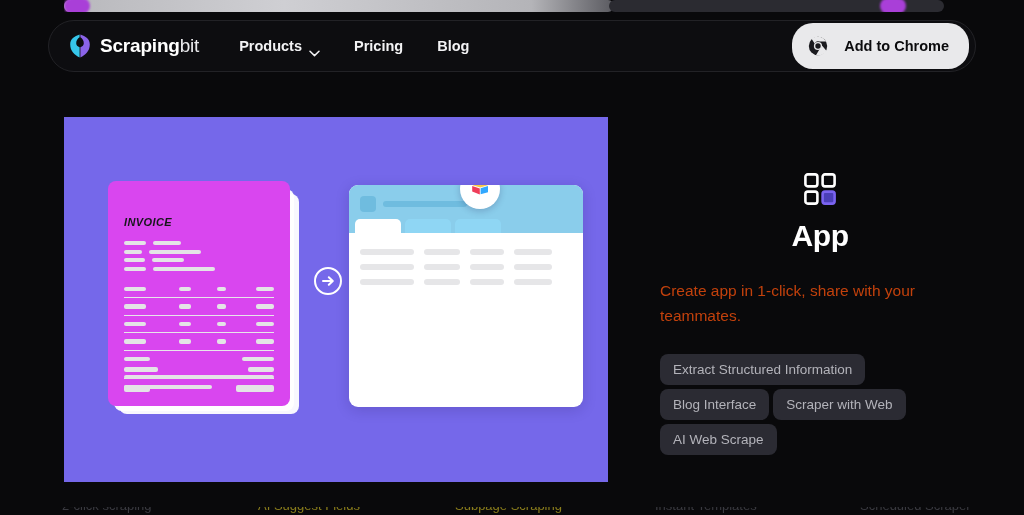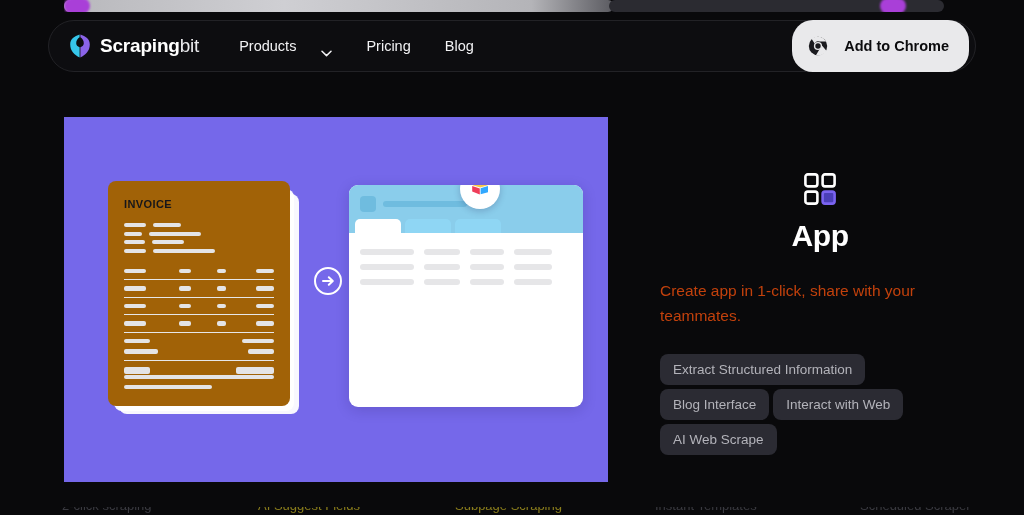--- a/index.html
+++ b/index.html
@@ -82,44 +82,45 @@
   .brand-text .b2 { font-weight: 400; color: #e9e9ec; }
 
   .nav-links {
     display: flex;
     align-items: center;
     gap: 34px;
   }
   .nav-link {
     display: flex;
     align-items: center;
-    gap: 25px;
+    gap: 7px;
     font-size: 14.5px;
     color: #f2f2f4;
     cursor: pointer;
     white-space: nowrap;
+    font-weight: bold;
   }
   .chev {
     width: 11px; height: 7px;
     display: inline-block;
     position: relative;
     top: 1px;
   }
 
   .nav-spacer { flex: 1; }
 
   .cta {
     display: flex;
     align-items: center;
     gap: 16px;
     background: #e9e9eb;
     color: #0b0b0d;
     border: none;
     border-radius: 21px;
-    height: 52px;
+    height: 46px;
     padding: 0 20px 0 16px;
     font-size: 14.5px;
     font-weight: 700;
     cursor: pointer;
     font-family: "Liberation Sans", sans-serif;
     white-space: nowrap;
   }
   .cta svg { display: block; }
 
   
@@ -145,23 +146,24 @@
     left: 50px; top: 72px;
     width: 180px; height: 222px;
     background: #ffffff;
     border-radius: 8px;
     opacity: 0.97;
   }
   .doc-front {
     position: absolute;
     left: 44px; top: 64px;
     width: 182px; height: 225px;
-    background: #a16207;
+    background: #d946ef;
     border-radius: 8px;
-    padding: 17px 16px 0 16px;
+    padding: 35px 16px 0 16px;
+    font-style: italic;
   }
   .doc-title {
     font-size: 11px;
     font-weight: 700;
     letter-spacing: 0.4px;
     color: #16161a;
     margin-bottom: 13px;
   }
   .ln { background: #e4e4e6; border-radius: 2px; height: 4px; display: block; }
   .row { display: flex; gap: 7px; margin-bottom: 4.5px; }
@@ -495,21 +497,21 @@
         </svg>
       </span>
       <div class="info-title">App</div>
     </div>
 
     <div class="info-desc">Create app in 1-click, share with your teammates.</div>
 
     <div class="chips">
       <div class="chip">Extract Structured Information</div>
       <div class="chip">Blog Interface</div>
-      <div class="chip">Interact with Web</div>
+      <div class="chip">Scraper with Web</div>
       <div class="chip">AI Web Scrape</div>
     </div>
   </div>
 
   <div class="bottom-cut">
     <div class="bc-item" style="left:62px">2-click scraping</div>
     <div class="bc-item accent" style="left:258px">AI Suggest Fields</div>
     <div class="bc-item accent" style="left:455px">Subpage Scraping</div>
     <div class="bc-item" style="left:655px">Instant Templates</div>
     <div class="bc-item" style="left:860px">Scheduled Scraper</div>

